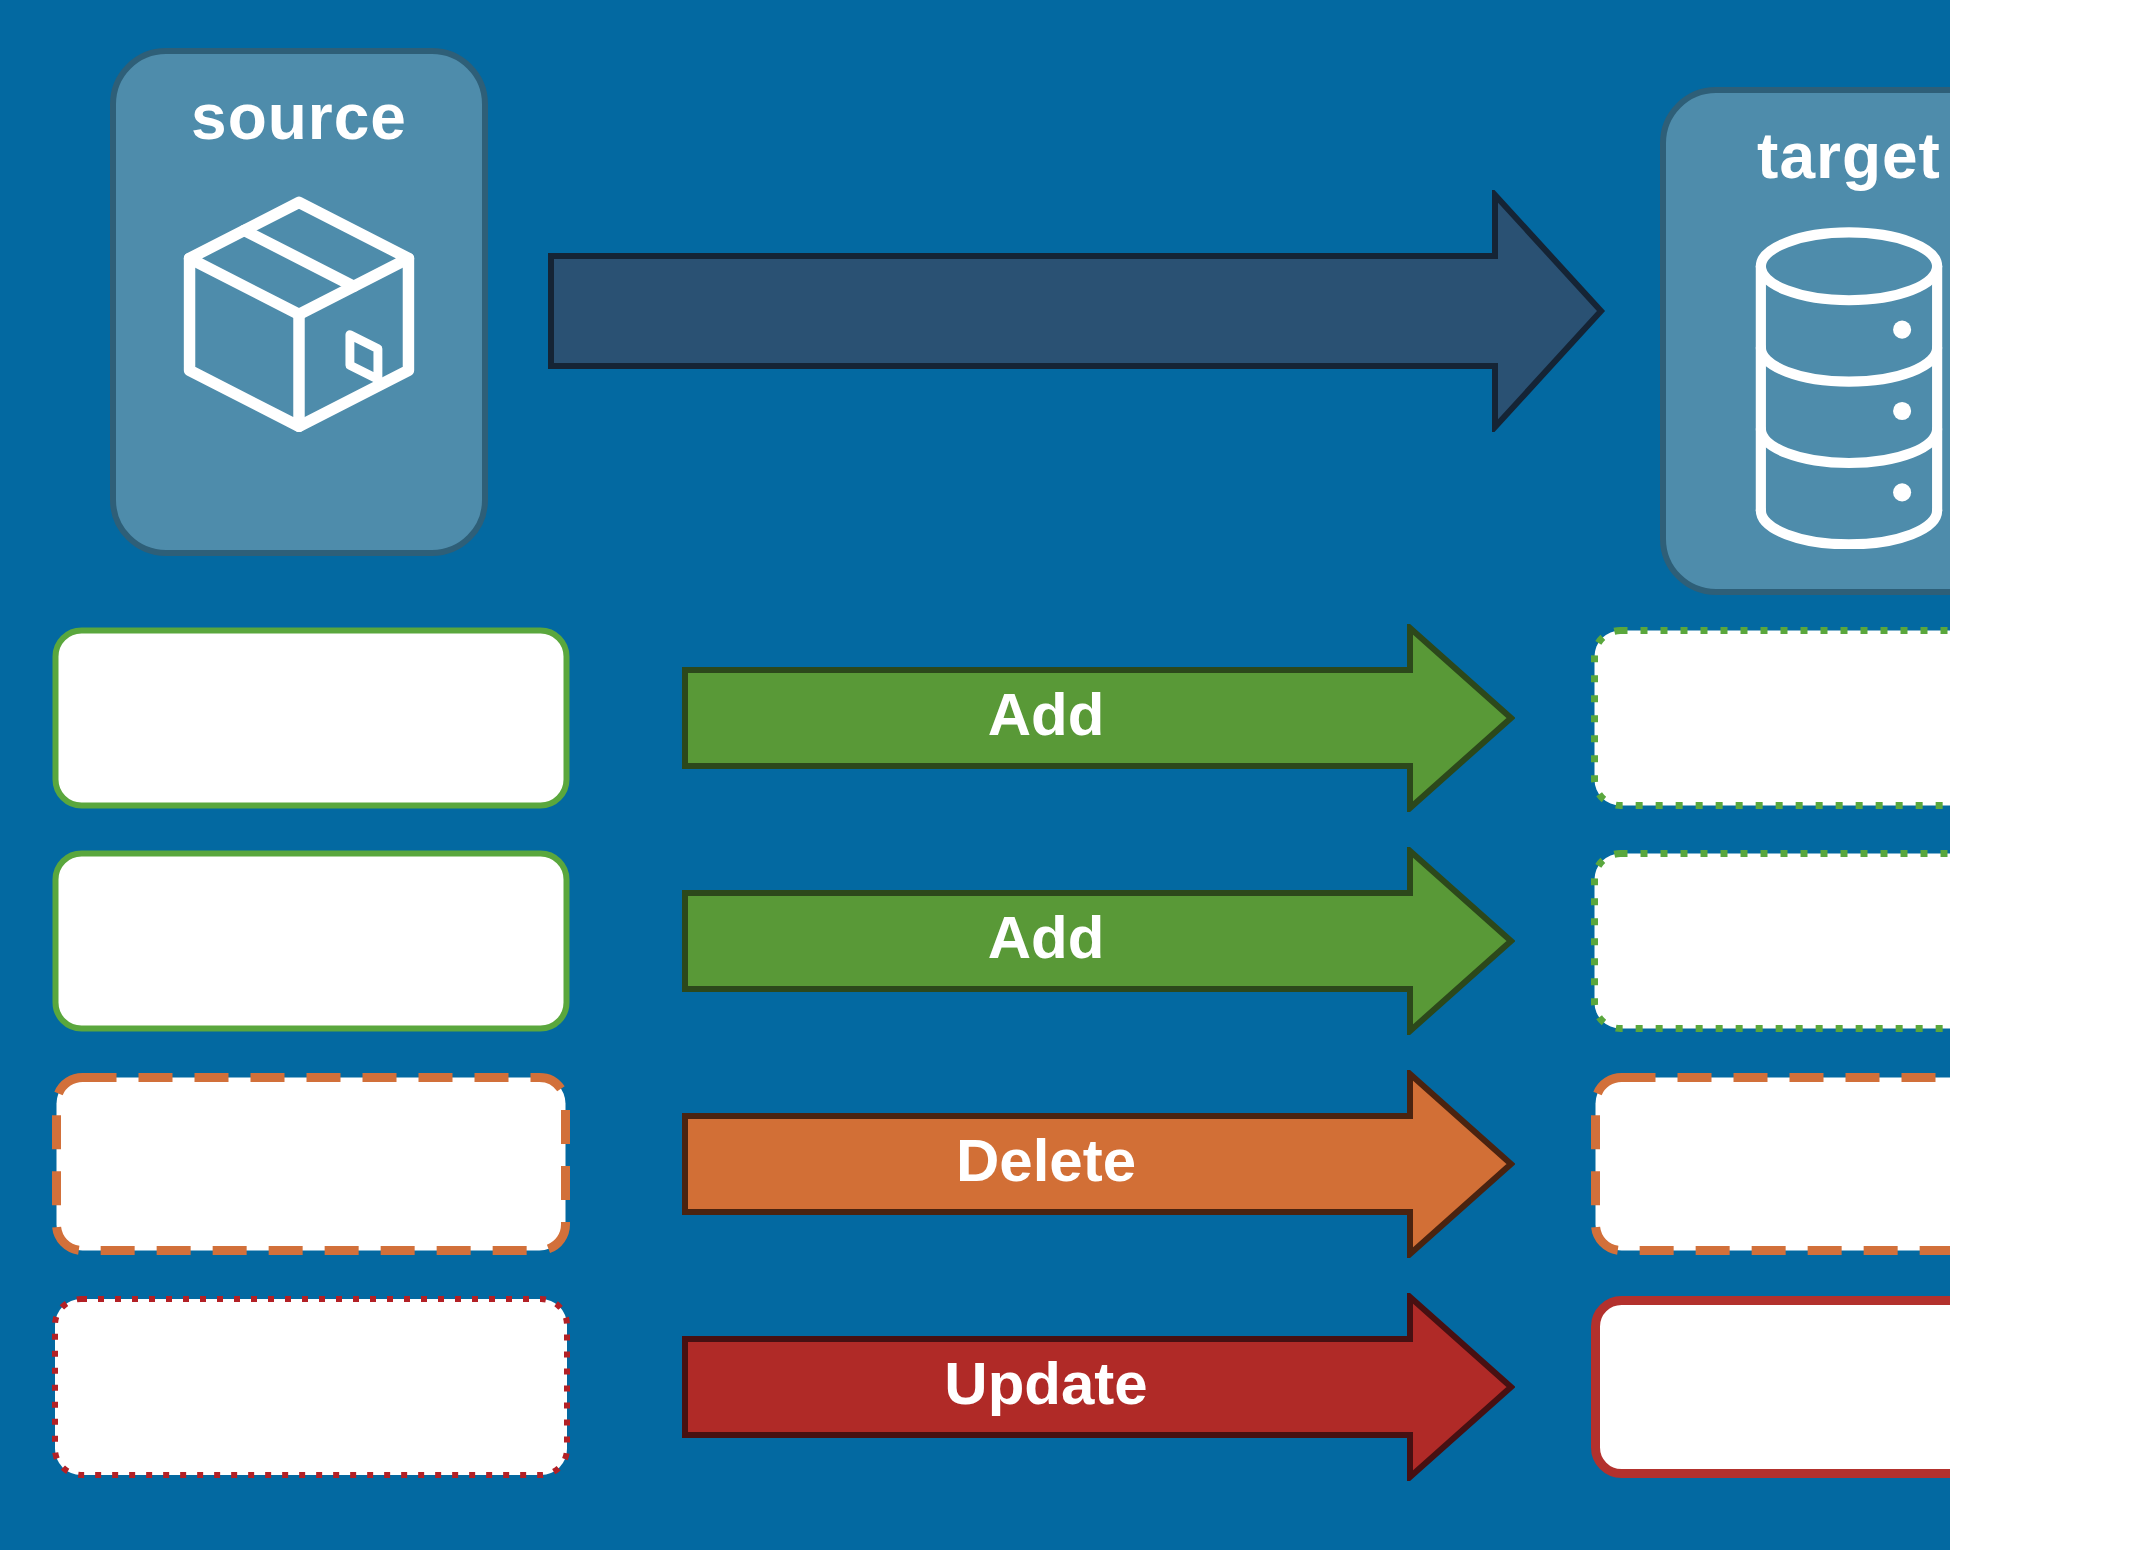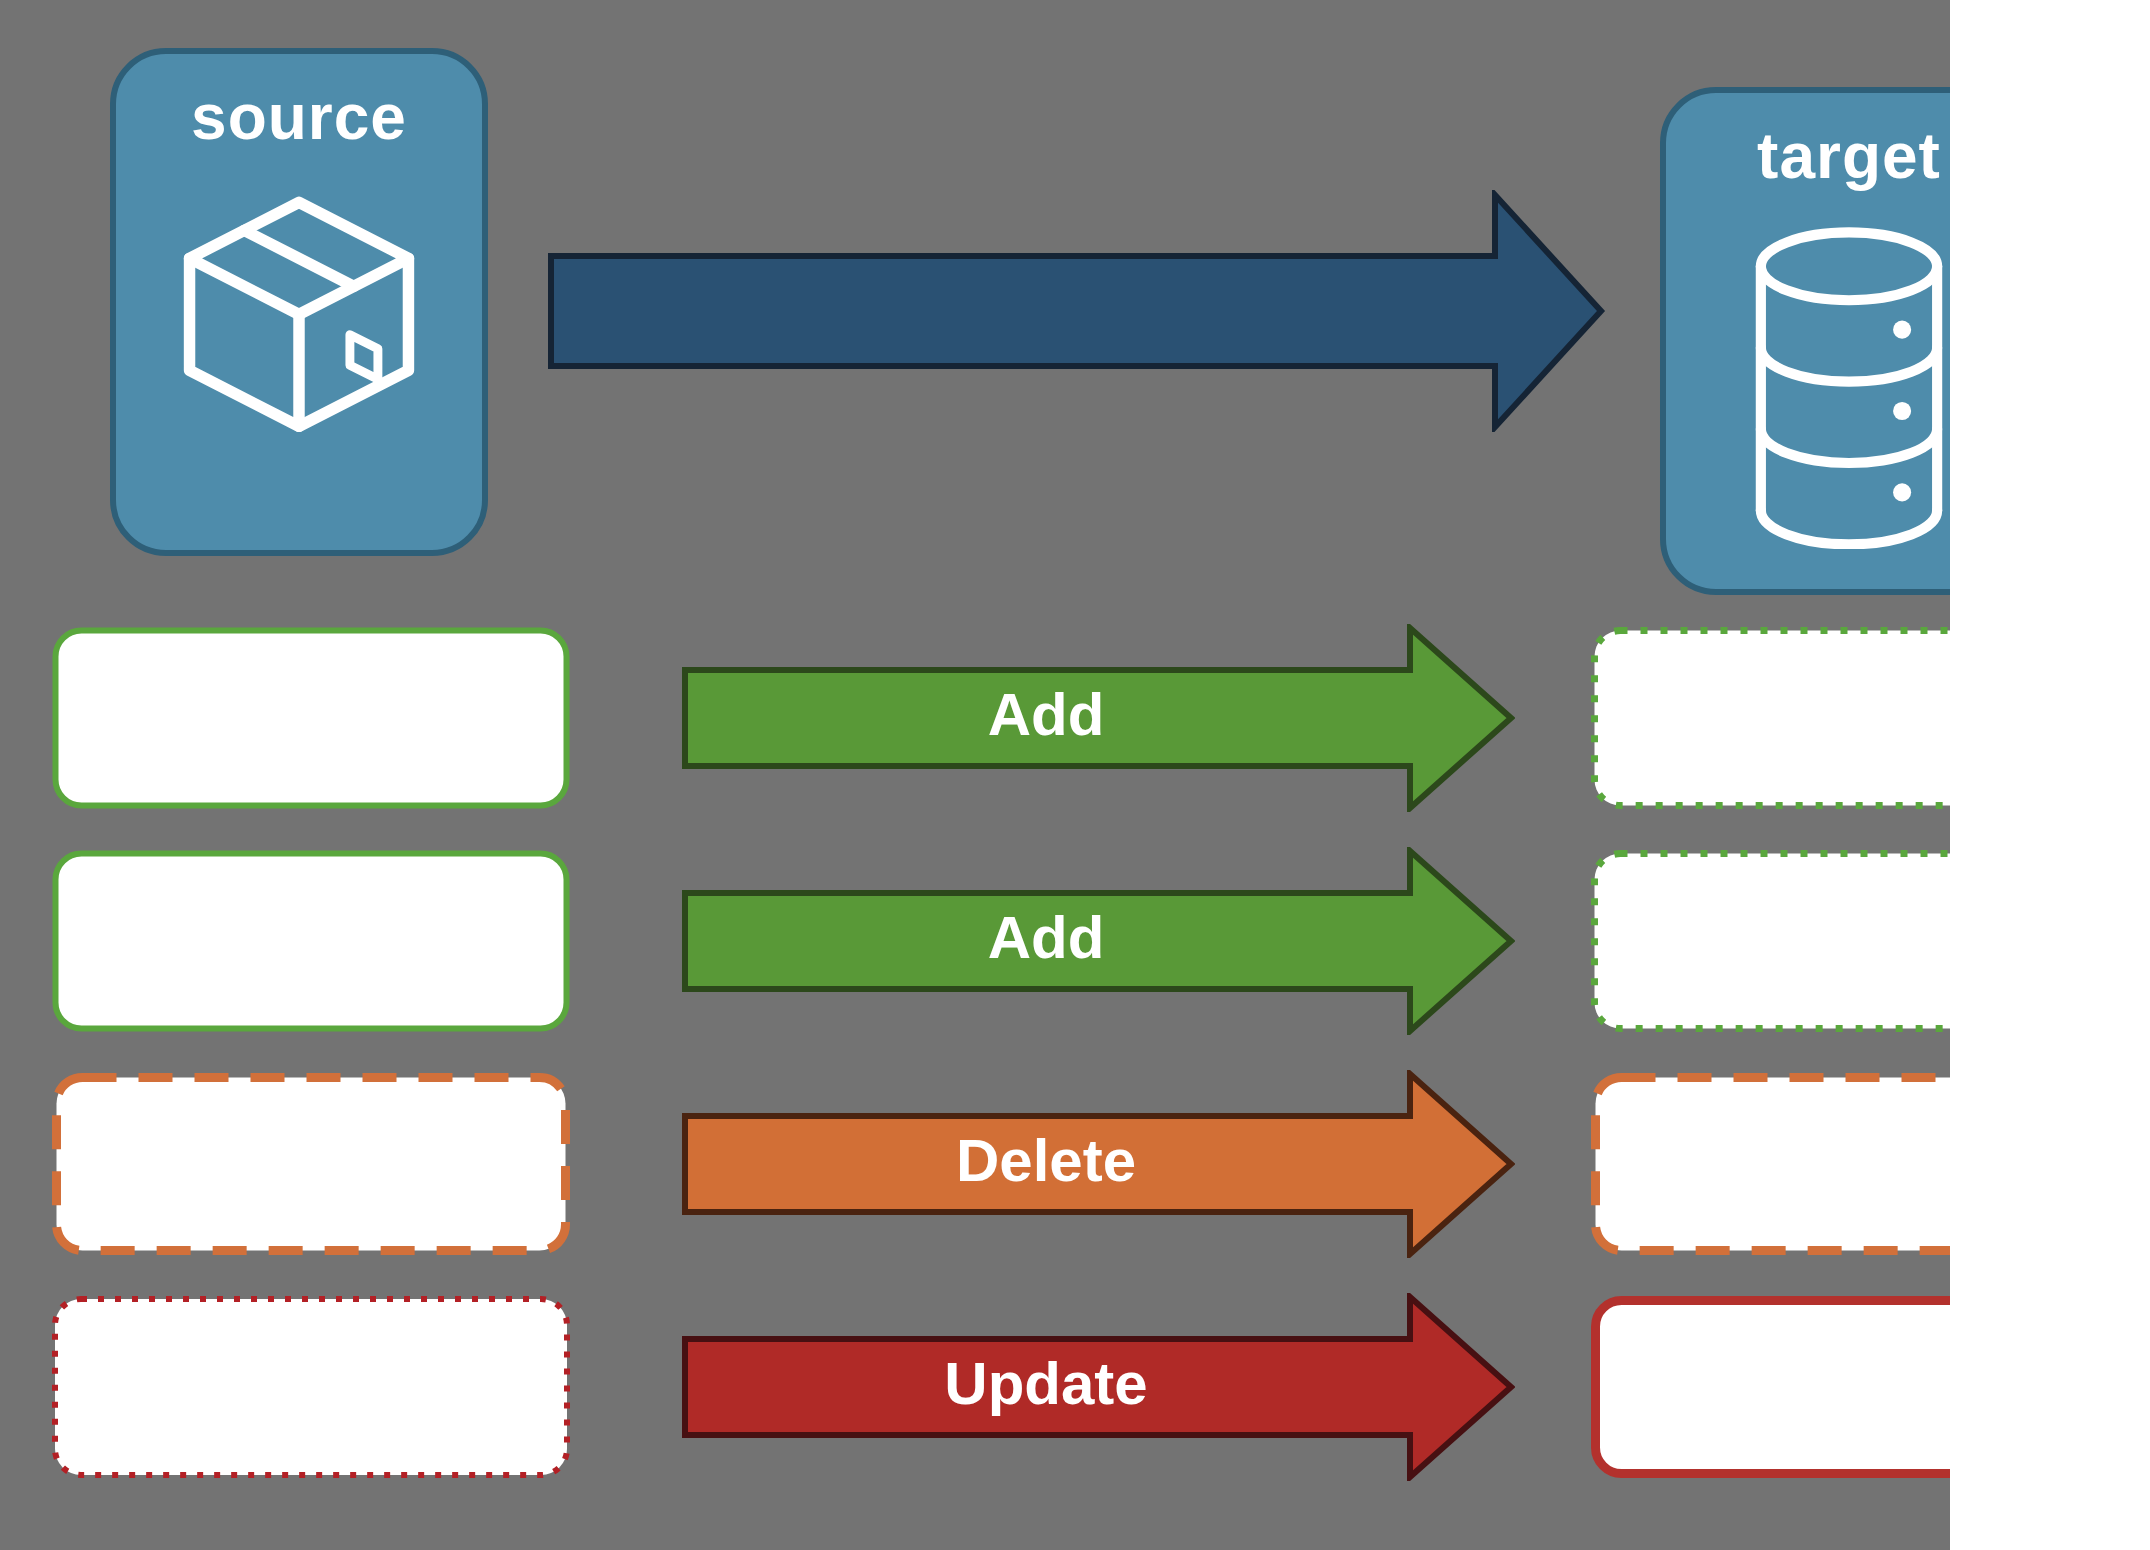--- a/index.html
+++ b/index.html
@@ -1,17 +1,17 @@
 <!DOCTYPE html>
 <html><head>
 <meta charset="utf-8">
 <style>
   html,body{margin:0;padding:0;background:#fff;}
   .canvas{
-    position:relative;width:1950px;height:1550px;background:#737373;overflow:hidden;
+    position:relative;width:1950px;height:1550px;background:#0369a1;overflow:hidden;
     font-family:"Liberation Sans", sans-serif;
   }
   
   .node{
     position:absolute;top:48px;width:378px;height:508px;box-sizing:border-box;
     background:#4E8CAB;border:6px solid #2E5F78;border-radius:56px;
     display:flex;flex-direction:column;align-items:center;
   }
   .node.source{left:110px;}
   .node.target{left:1660px;margin-top:39px;}

